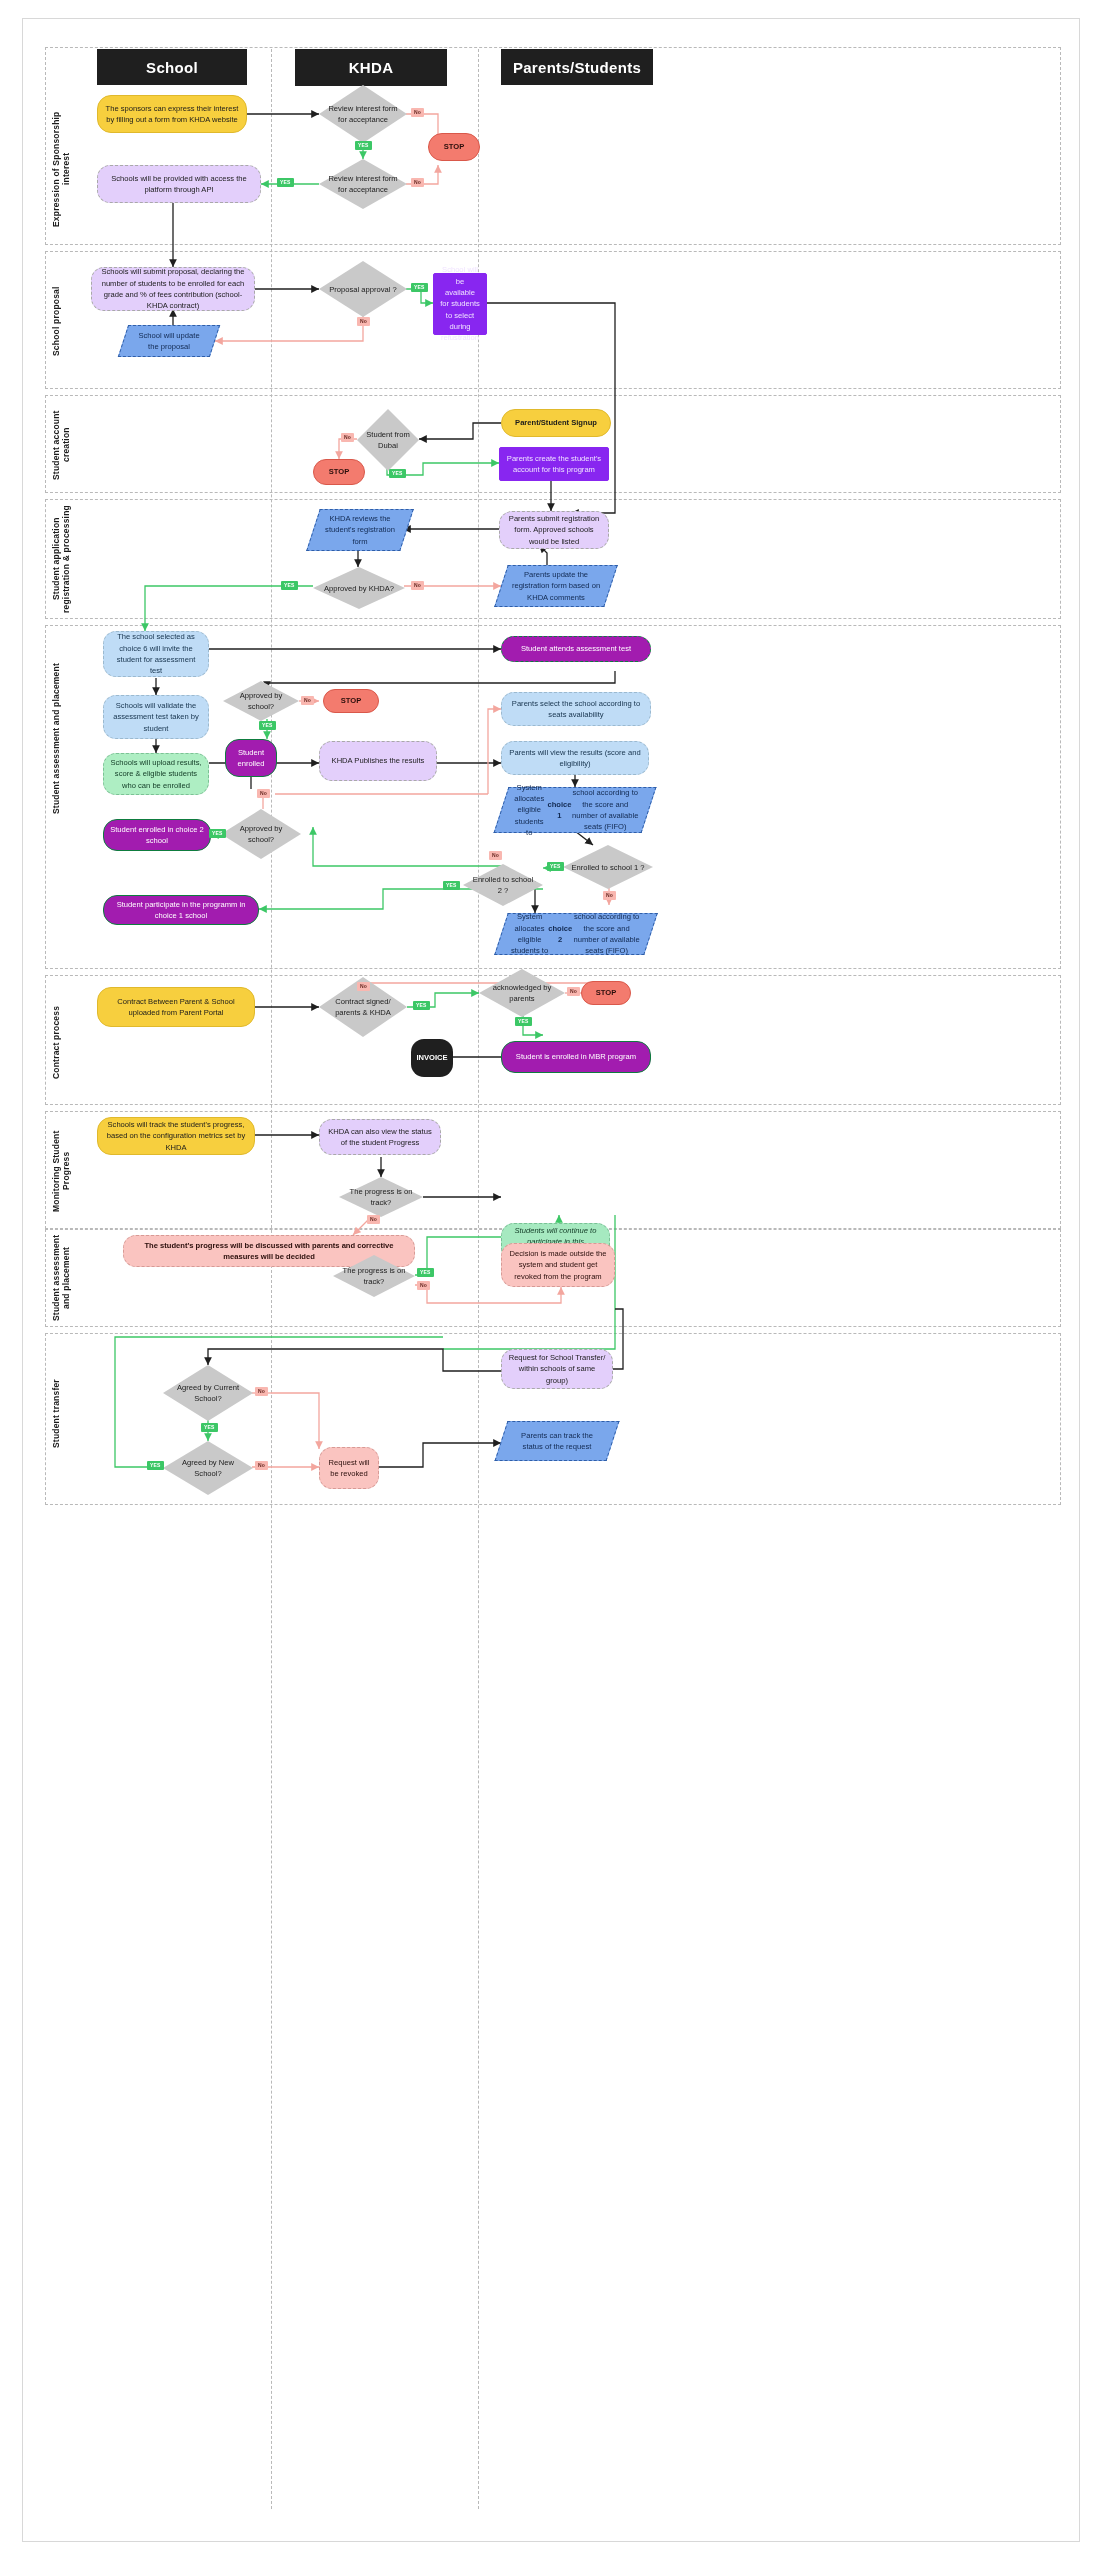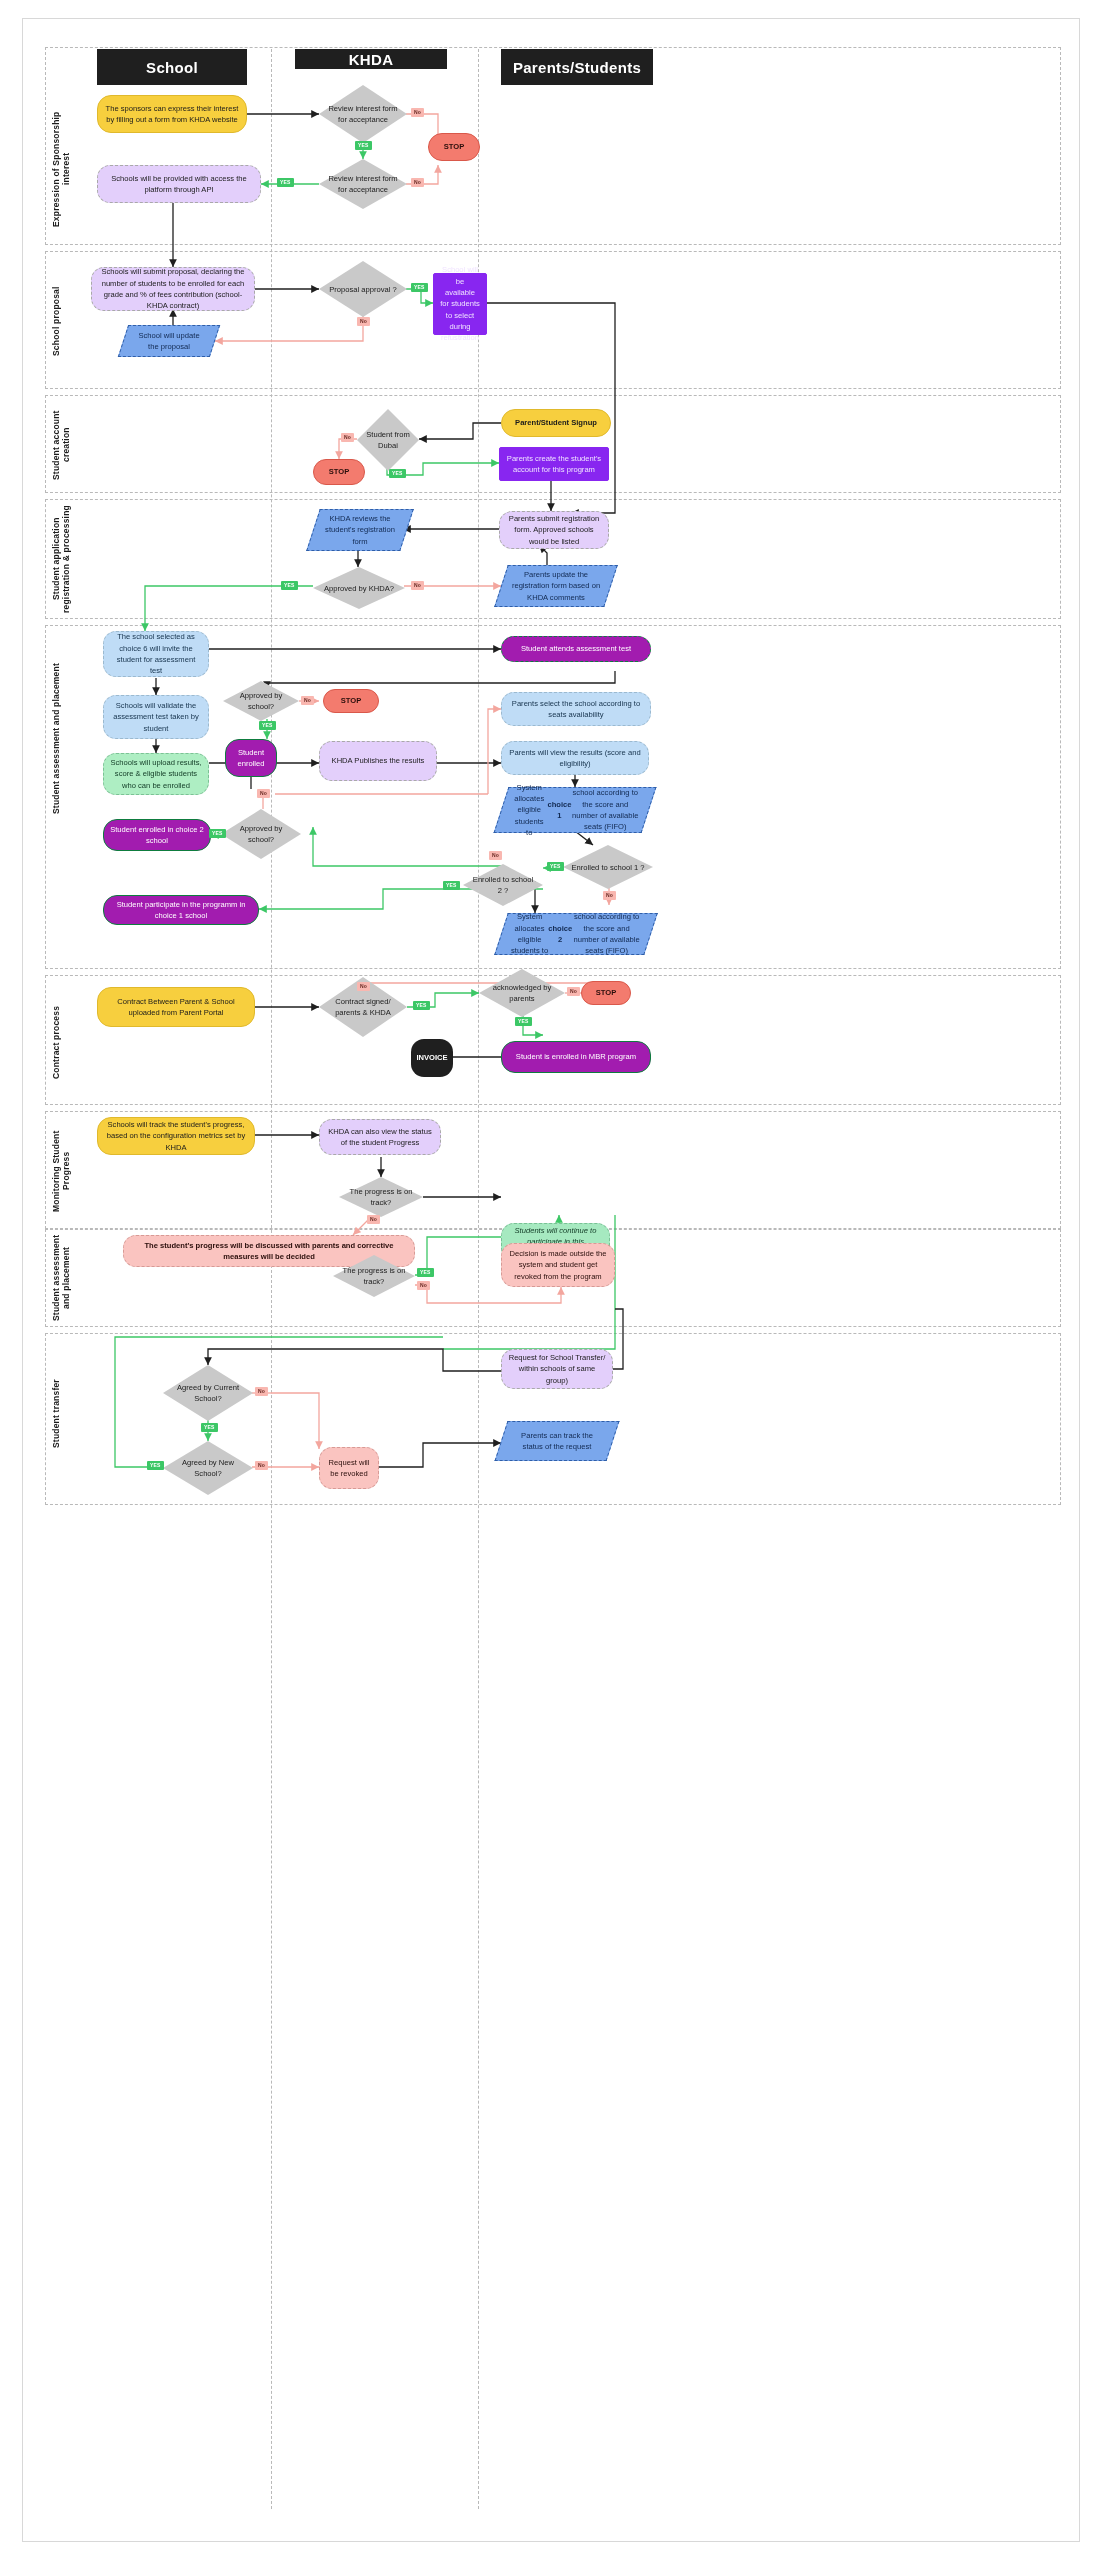--- a/index.html
+++ b/index.html
@@ -86,21 +86,21 @@
     <div class="phase-label" style="left:28px;top:250px;height:105px;width:14px;">School proposal</div>
     <div class="phase-label" style="left:28px;top:382px;height:88px;width:14px;">Student account creation</div>
     <div class="phase-label" style="left:28px;top:484px;height:112px;width:14px;">Student application registration &amp; processing</div>
     <div class="phase-label" style="left:28px;top:620px;height:200px;width:14px;">Student assessment and placement</div>
     <div class="phase-label" style="left:28px;top:976px;height:95px;width:14px;">Contract process</div>
     <div class="phase-label" style="left:28px;top:1096px;height:112px;width:14px;">Monitoring Student Progress</div>
     <div class="phase-label" style="left:28px;top:1212px;height:94px;width:14px;">Student assessment and placement</div>
     <div class="phase-label" style="left:28px;top:1340px;height:110px;width:14px;">Student transfer</div>
 
     <div class="colhdr" style="left:74px;top:30px;width:150px;height:36px;">School</div>
-    <div class="colhdr" style="left:272px;top:30px;width:152px;height:20px;">KHDA</div>
+    <div class="colhdr" style="left:272px;top:30px;width:152px;height:37px;">KHDA</div>
     <div class="colhdr" style="left:478px;top:30px;width:152px;height:36px;">Parents/Students</div>
 
     <svg class="wires" viewBox="0 0 1058 2524">
       <defs>
         <marker id="ak" markerWidth="7" markerHeight="7" refX="6" refY="3" orient="auto">
             <path d="M0,0 L6,3 L0,6 z" fill="#1f1f1f"></path>
           </marker>
         <marker id="ag" markerWidth="7" markerHeight="7" refX="6" refY="3" orient="auto">
             <path d="M0,0 L6,3 L0,6 z" fill="#3cc766"></path>
           </marker>

